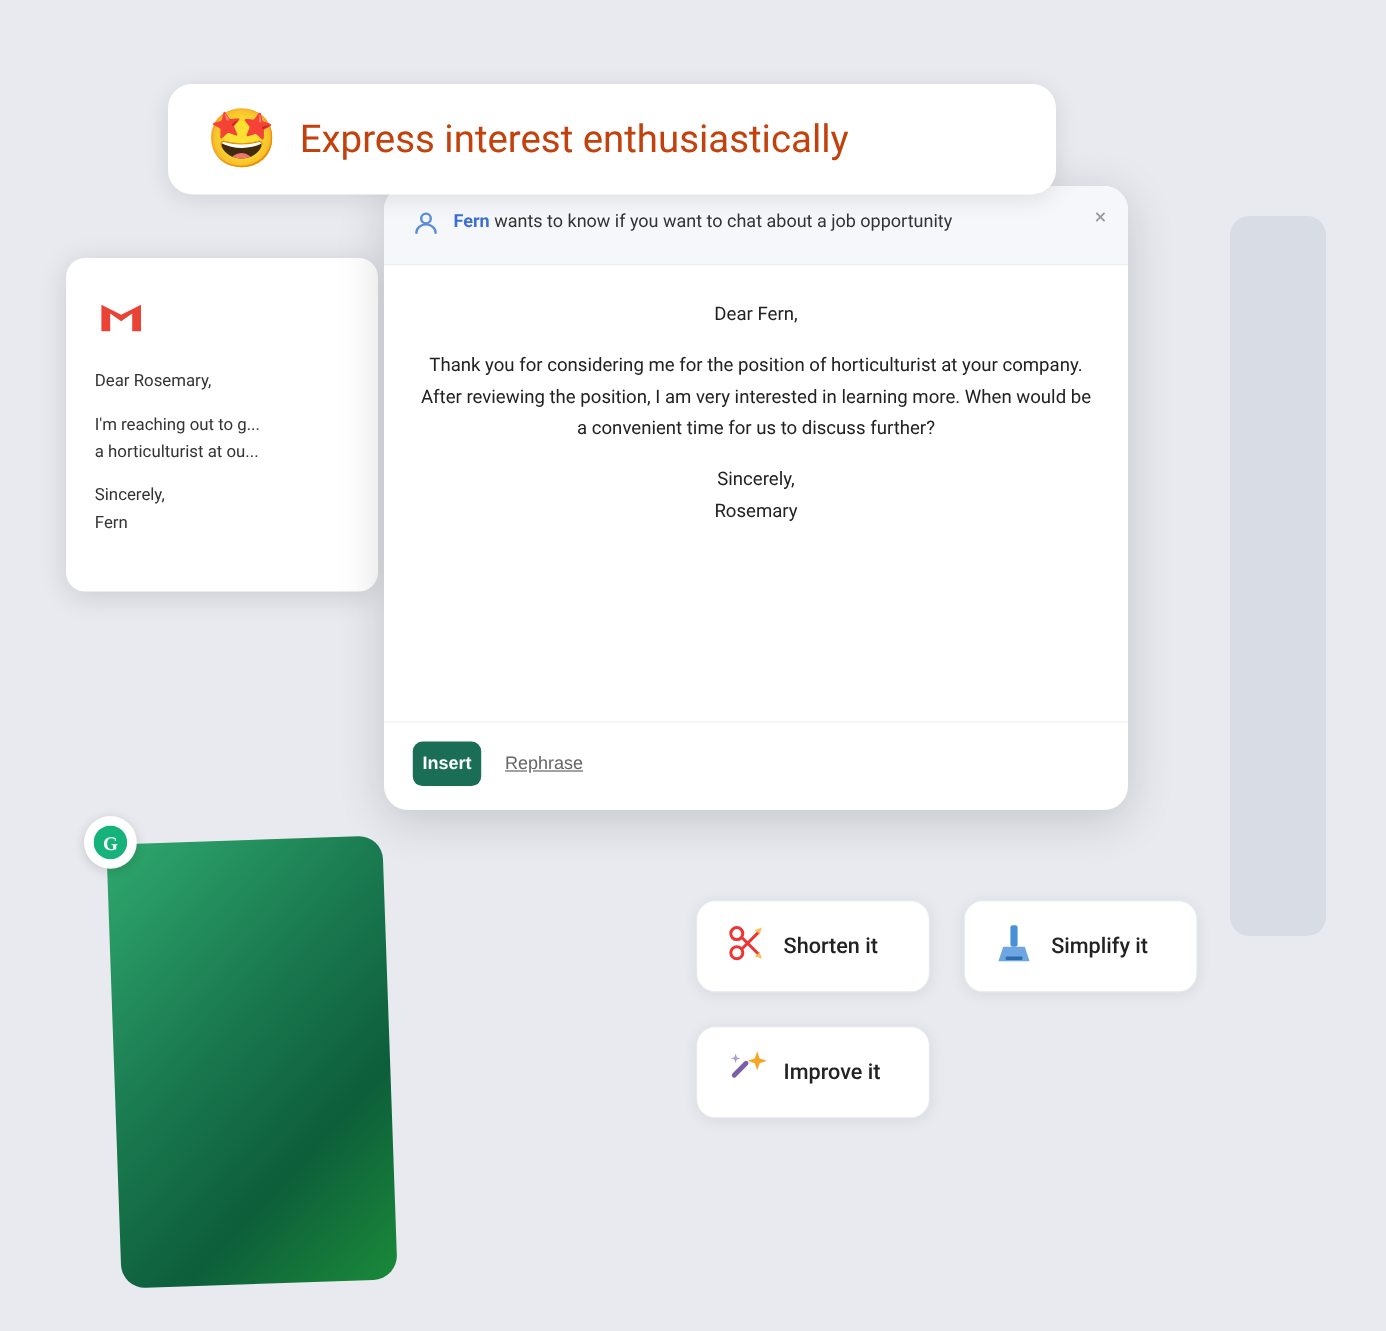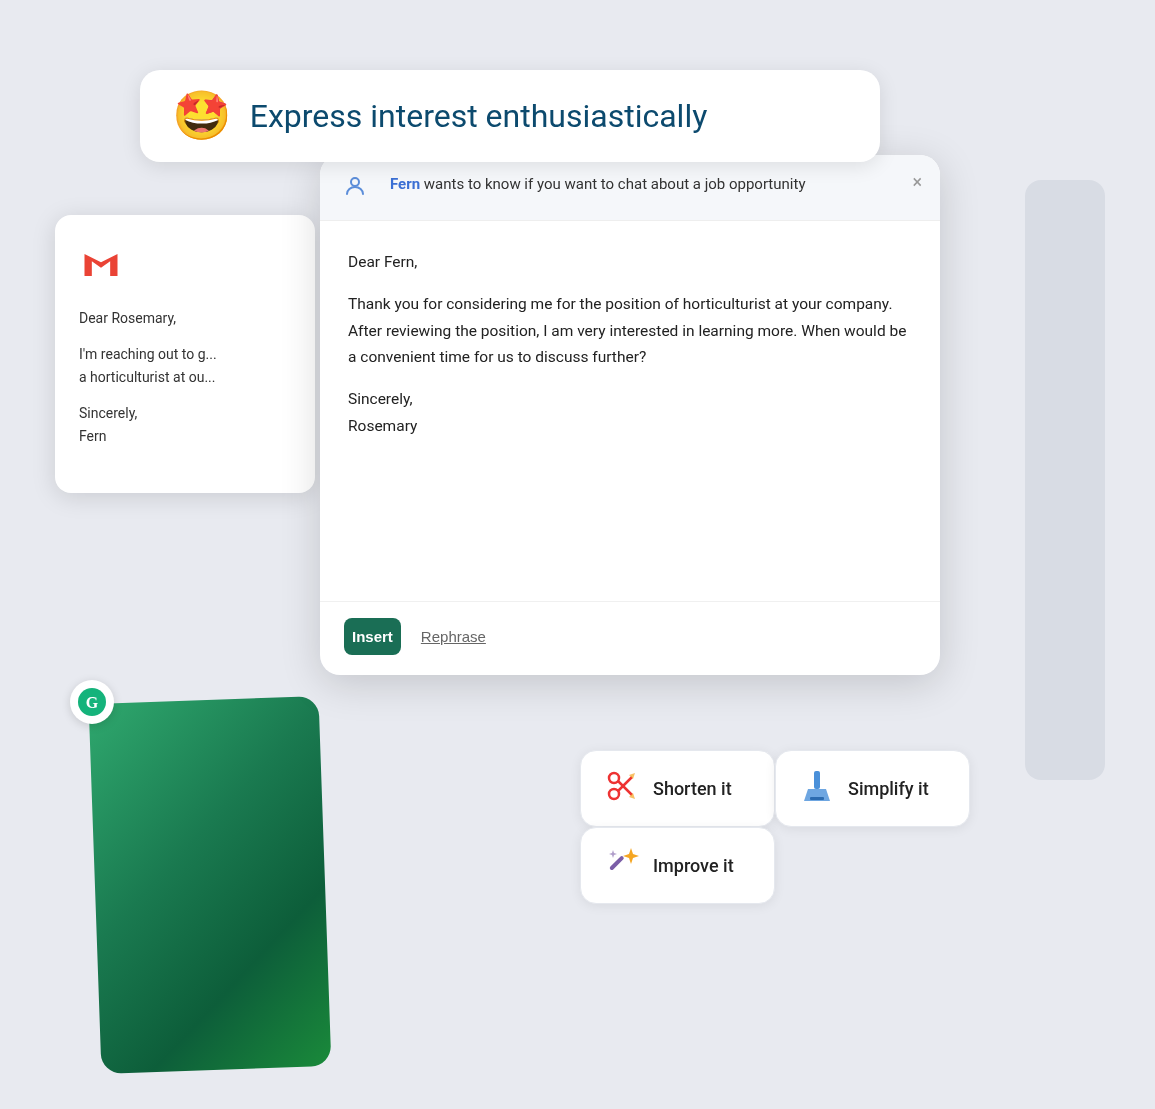--- a/index.html
+++ b/index.html
@@ -87,21 +87,21 @@
       z-index: 6;
     }
 
     .express-emoji {
       font-size: 48px;
       line-height: 1;
     }
 
     .express-text {
       font-size: 32px;
-      color: #0c4a6e;
+      color: #c2410c;
       font-weight: 400;
     }
 
     
     .gray-card {
       position: absolute;
       right: 50px;
       top: 180px;
       width: 80px;
       height: 600px;
@@ -133,21 +133,21 @@
       z-index: 10;
     }
 
     
     .notification-bar {
       background: #f5f7fa;
       border-bottom: 1px solid #eee;
       padding: 18px 24px;
       display: flex;
       align-items: flex-start;
-      gap: 24px;
+      gap: 12px;
     }
 
     .notif-icon {
       color: #5b8dd9;
       font-size: 20px;
       margin-top: 2px;
       flex-shrink: 0;
     }
 
     .notif-text {
@@ -158,20 +158,21 @@
 
     .notif-text strong {
       color: #3b6fd4;
       font-weight: 700;
     }
 
     
     .compose-area {
       padding: 28px 28px 24px 28px;
       min-height: 380px;
+      text-align: center;
     }
 
     .compose-text {
       font-size: 15.5px;
       color: #222;
       line-height: 1.7;
     }
 
     .compose-text p {
       margin-bottom: 16px;
@@ -207,21 +208,21 @@
       text-decoration: underline;
     }
 
     
     .action-buttons {
       position: absolute;
       left: 580px;
       top: 750px;
       display: grid;
       grid-template-columns: 1fr 1fr;
-      gap: 0;
+      gap: 28px;
       z-index: 8;
     }
 
     .action-btn {
       background: #fff;
       border: 1.5px solid #e5e8ee;
       border-radius: 16px;
       padding: 18px 24px;
       display: flex;
       align-items: center;

